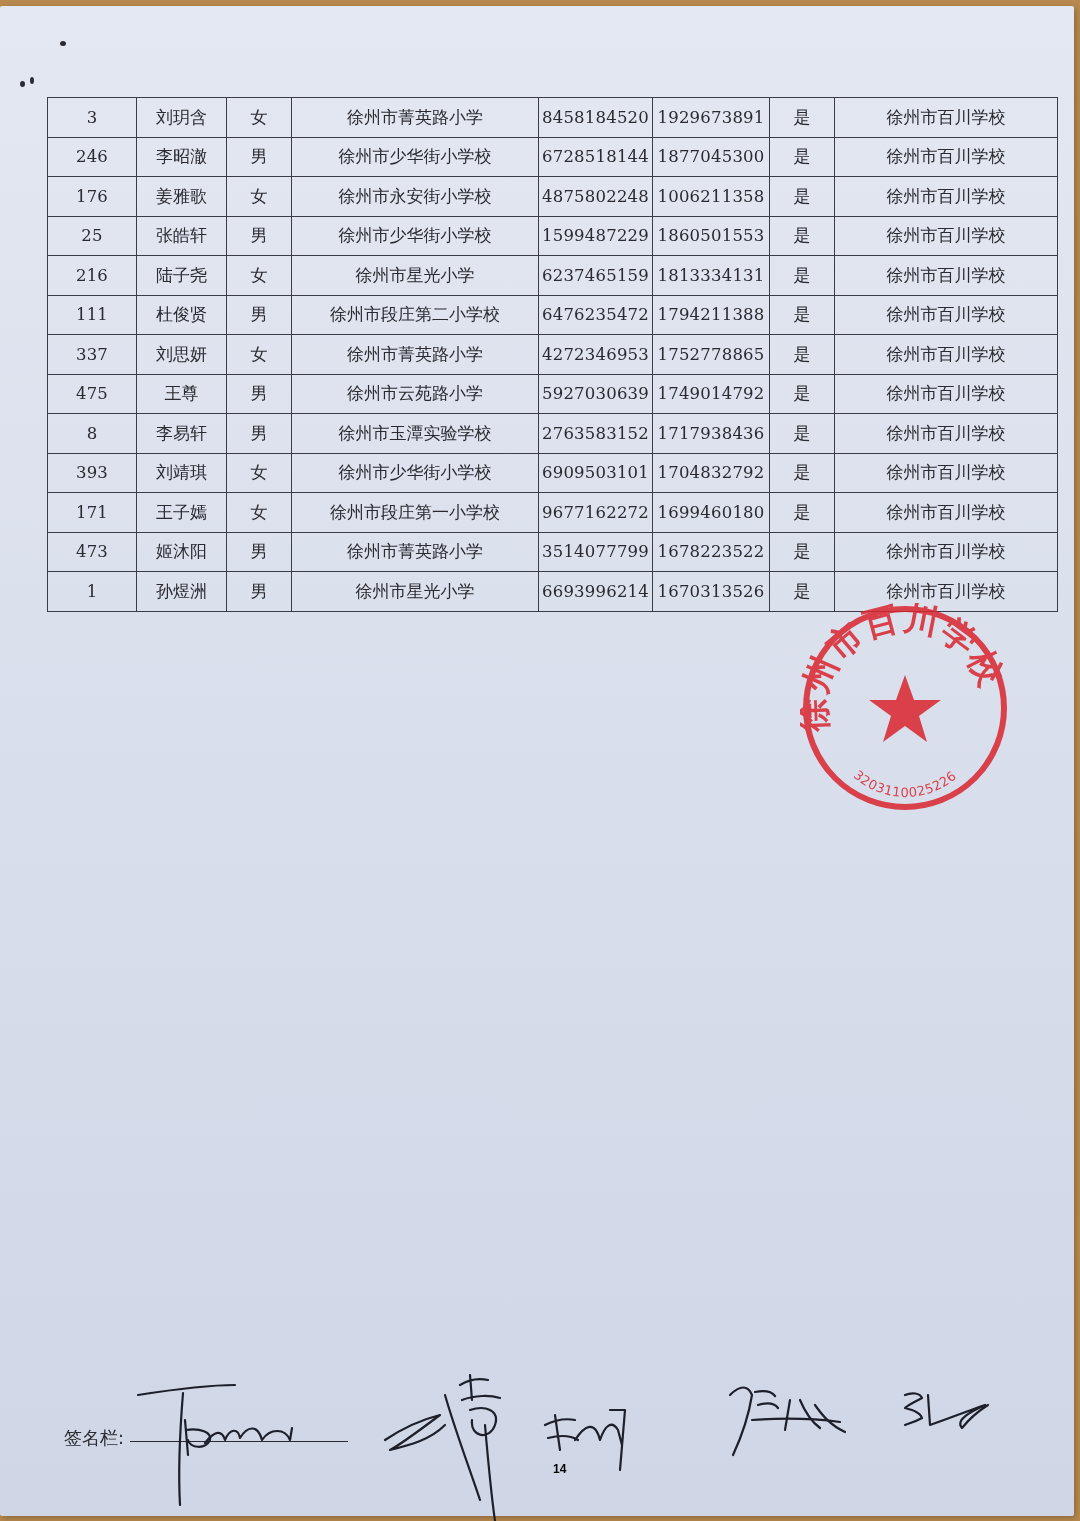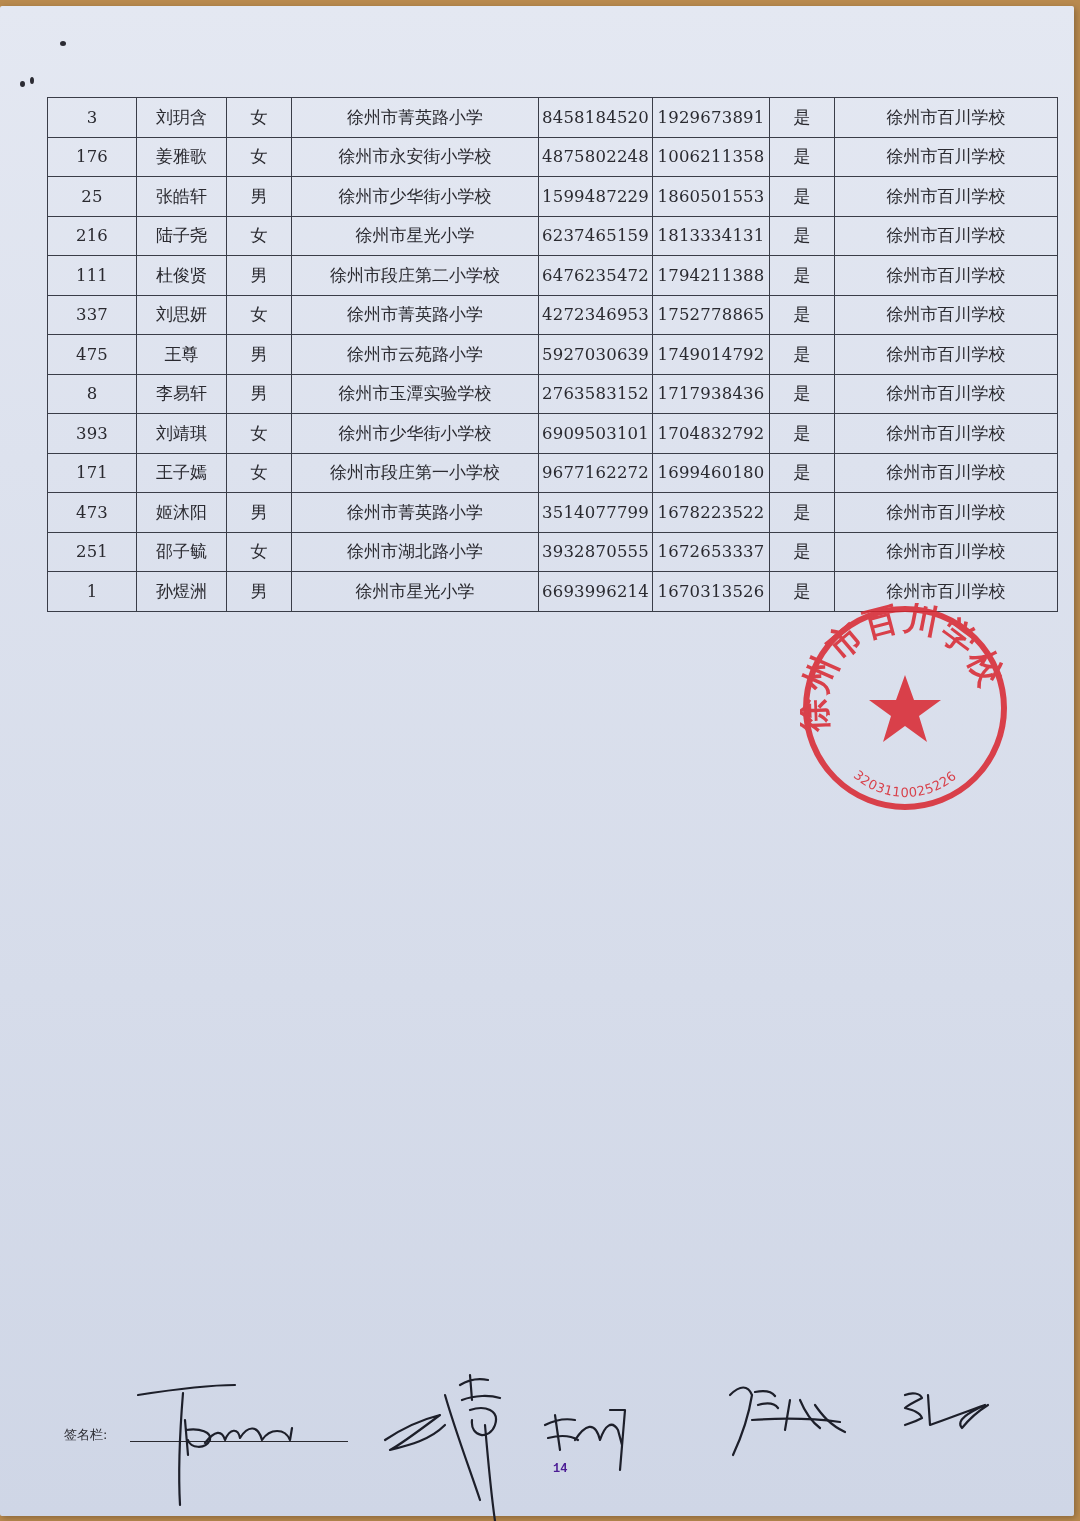--- a/index.html
+++ b/index.html
@@ -57,21 +57,21 @@
       width: 210px;
       height: 210px;
       pointer-events: none;
       opacity: 0.85;
     }
     .sign-label {
       position: absolute;
       left: 64px;
       top: 1426px;
       font-family: "DejaVu Sans", "Liberation Sans", sans-serif;
-      font-size: 13px;
+      font-size: 18px;
       color: #2a2a30;
     }
     .sign-line {
       position: absolute;
       left: 130px;
       top: 1441px;
       width: 218px;
       height: 0;
       border-top: 1.2px solid #2a2a30;
     }
@@ -80,24 +80,24 @@
       left: 0;
       top: 0;
       width: 1080px;
       height: 1521px;
       pointer-events: none;
     }
     .page-number {
       position: absolute;
       left: 553px;
       top: 1462px;
-      font-family: Liberation Mono, monospace;
+      font-family: Liberation Sans, sans-serif;
       font-size: 12px;
       font-weight: bold;
-      color: #4c1d95;
+      color: #000000;
     }
   </style>
 </head>
 <body>
 
 <div class="paper">
   <span class="hole" style="left:60px;top:35px;width:6px;height:5px;"></span>
   <span class="hole" style="left:20px;top:75px;width:5px;height:6px;"></span>
   <span class="hole" style="left:30px;top:71px;width:4px;height:7px;"></span>
 </div>
@@ -118,20 +118,30 @@
         <td class="num">3</td>
         <td class="cjk">刘玥含</td>
         <td class="cjk">女</td>
         <td class="cjk">徐州市菁英路小学</td>
         <td class="num">8458184520</td>
         <td class="num">1929673891</td>
         <td class="cjk">是</td>
         <td class="cjk">徐州市百川学校</td>
       </tr>
       <tr>
+        <td class="num">246</td>
+        <td class="cjk">李昭澈</td>
+        <td class="cjk">男</td>
+        <td class="cjk">徐州市少华街小学校</td>
+        <td class="num">6728518144</td>
+        <td class="num">1877045300</td>
+        <td class="cjk">是</td>
+        <td class="cjk">徐州市百川学校</td>
+      </tr>
+      <tr>
         <td class="num">176</td>
         <td class="cjk">姜雅歌</td>
         <td class="cjk">女</td>
         <td class="cjk">徐州市永安街小学校</td>
         <td class="num">4875802248</td>
         <td class="num">1006211358</td>
         <td class="cjk">是</td>
         <td class="cjk">徐州市百川学校</td>
       </tr>
       <tr>
@@ -214,30 +224,20 @@
         <td class="cjk">是</td>
         <td class="cjk">徐州市百川学校</td>
       </tr>
       <tr>
         <td class="num">473</td>
         <td class="cjk">姬沐阳</td>
         <td class="cjk">男</td>
         <td class="cjk">徐州市菁英路小学</td>
         <td class="num">3514077799</td>
         <td class="num">1678223522</td>
-        <td class="cjk">是</td>
-        <td class="cjk">徐州市百川学校</td>
-      </tr>
-      <tr>
-        <td class="num">251</td>
-        <td class="cjk">邵子毓</td>
-        <td class="cjk">女</td>
-        <td class="cjk">徐州市湖北路小学</td>
-        <td class="num">3932870555</td>
-        <td class="num">1672653337</td>
         <td class="cjk">是</td>
         <td class="cjk">徐州市百川学校</td>
       </tr>
       <tr>
         <td class="num">1</td>
         <td class="cjk">孙煜洲</td>
         <td class="cjk">男</td>
         <td class="cjk">徐州市星光小学</td>
         <td class="num">6693996214</td>
         <td class="num">1670313526</td>

